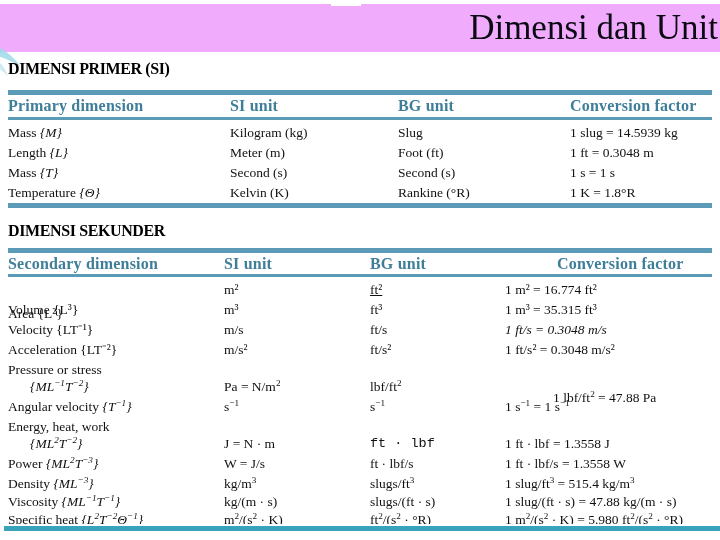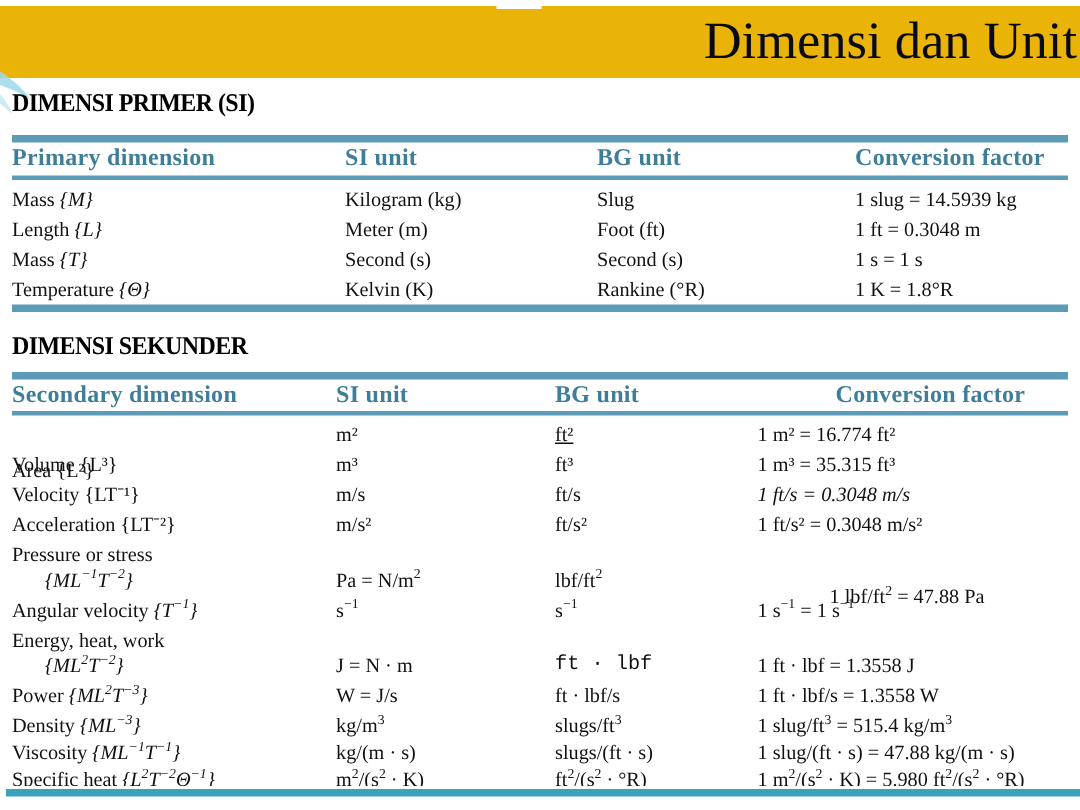--- a/index.html
+++ b/index.html
@@ -13,21 +13,21 @@
     overflow: hidden;
     font-family: "Liberation Serif", serif;
     position: relative;
   }
 
   
   #slide-header {
     position: absolute;
     left: 0; top: 4px;
     width: 720px; height: 48px;
-    background: #eab308;
+    background: #f0abfc;
     overflow: hidden;
   }
   #header-notch {
     position: absolute;
     left: 331px; top: -6px;
     width: 30px; height: 8px;
     background: #ffffff;
   }
   #header-title {
     position: absolute;

